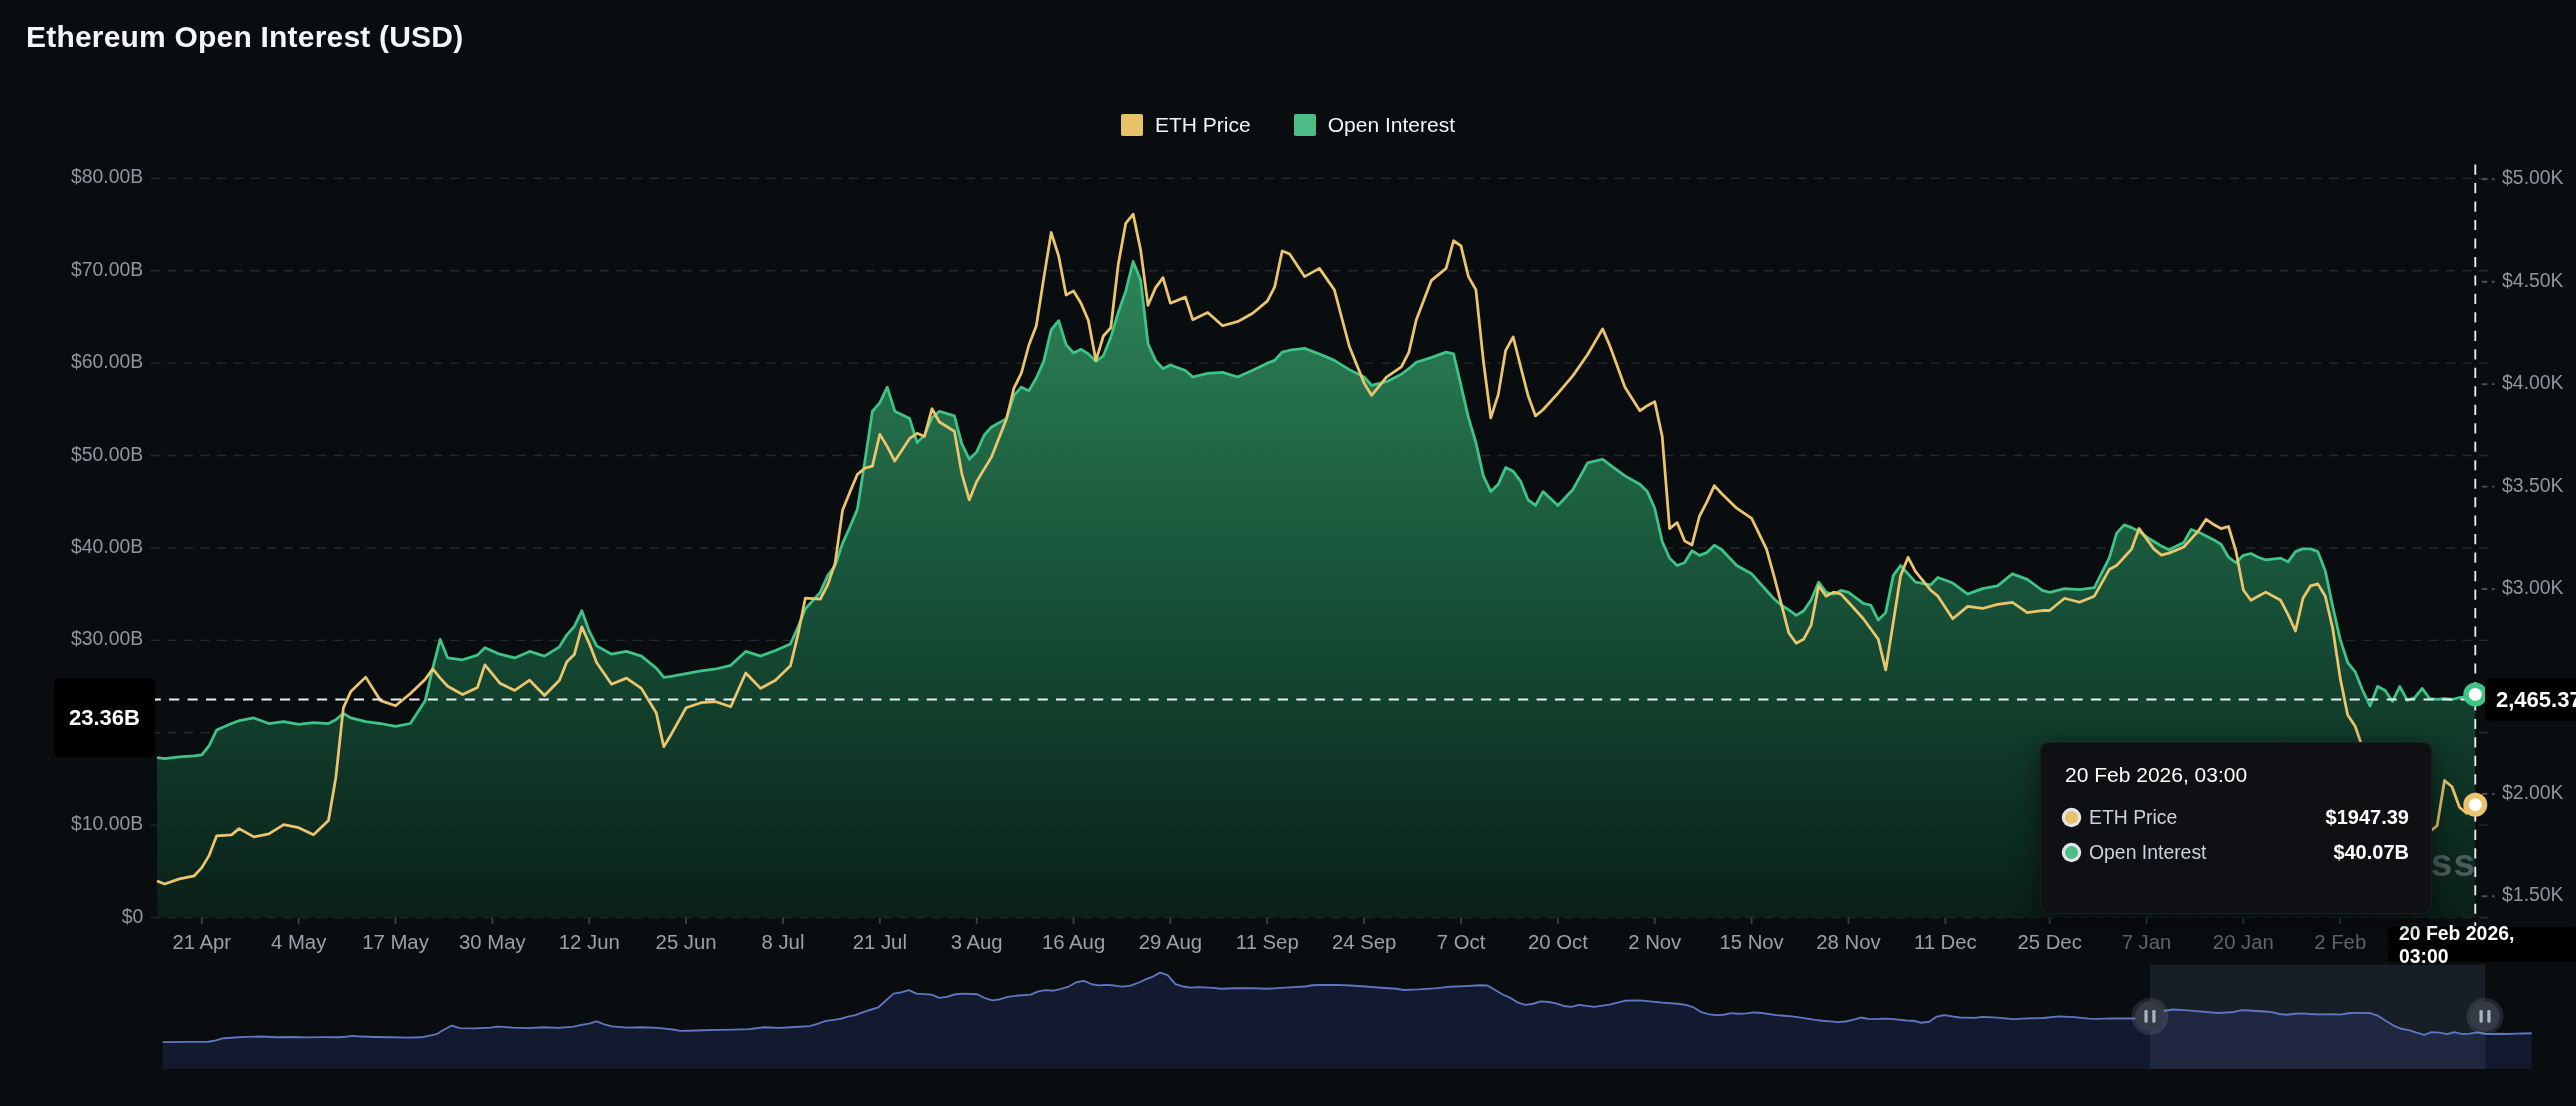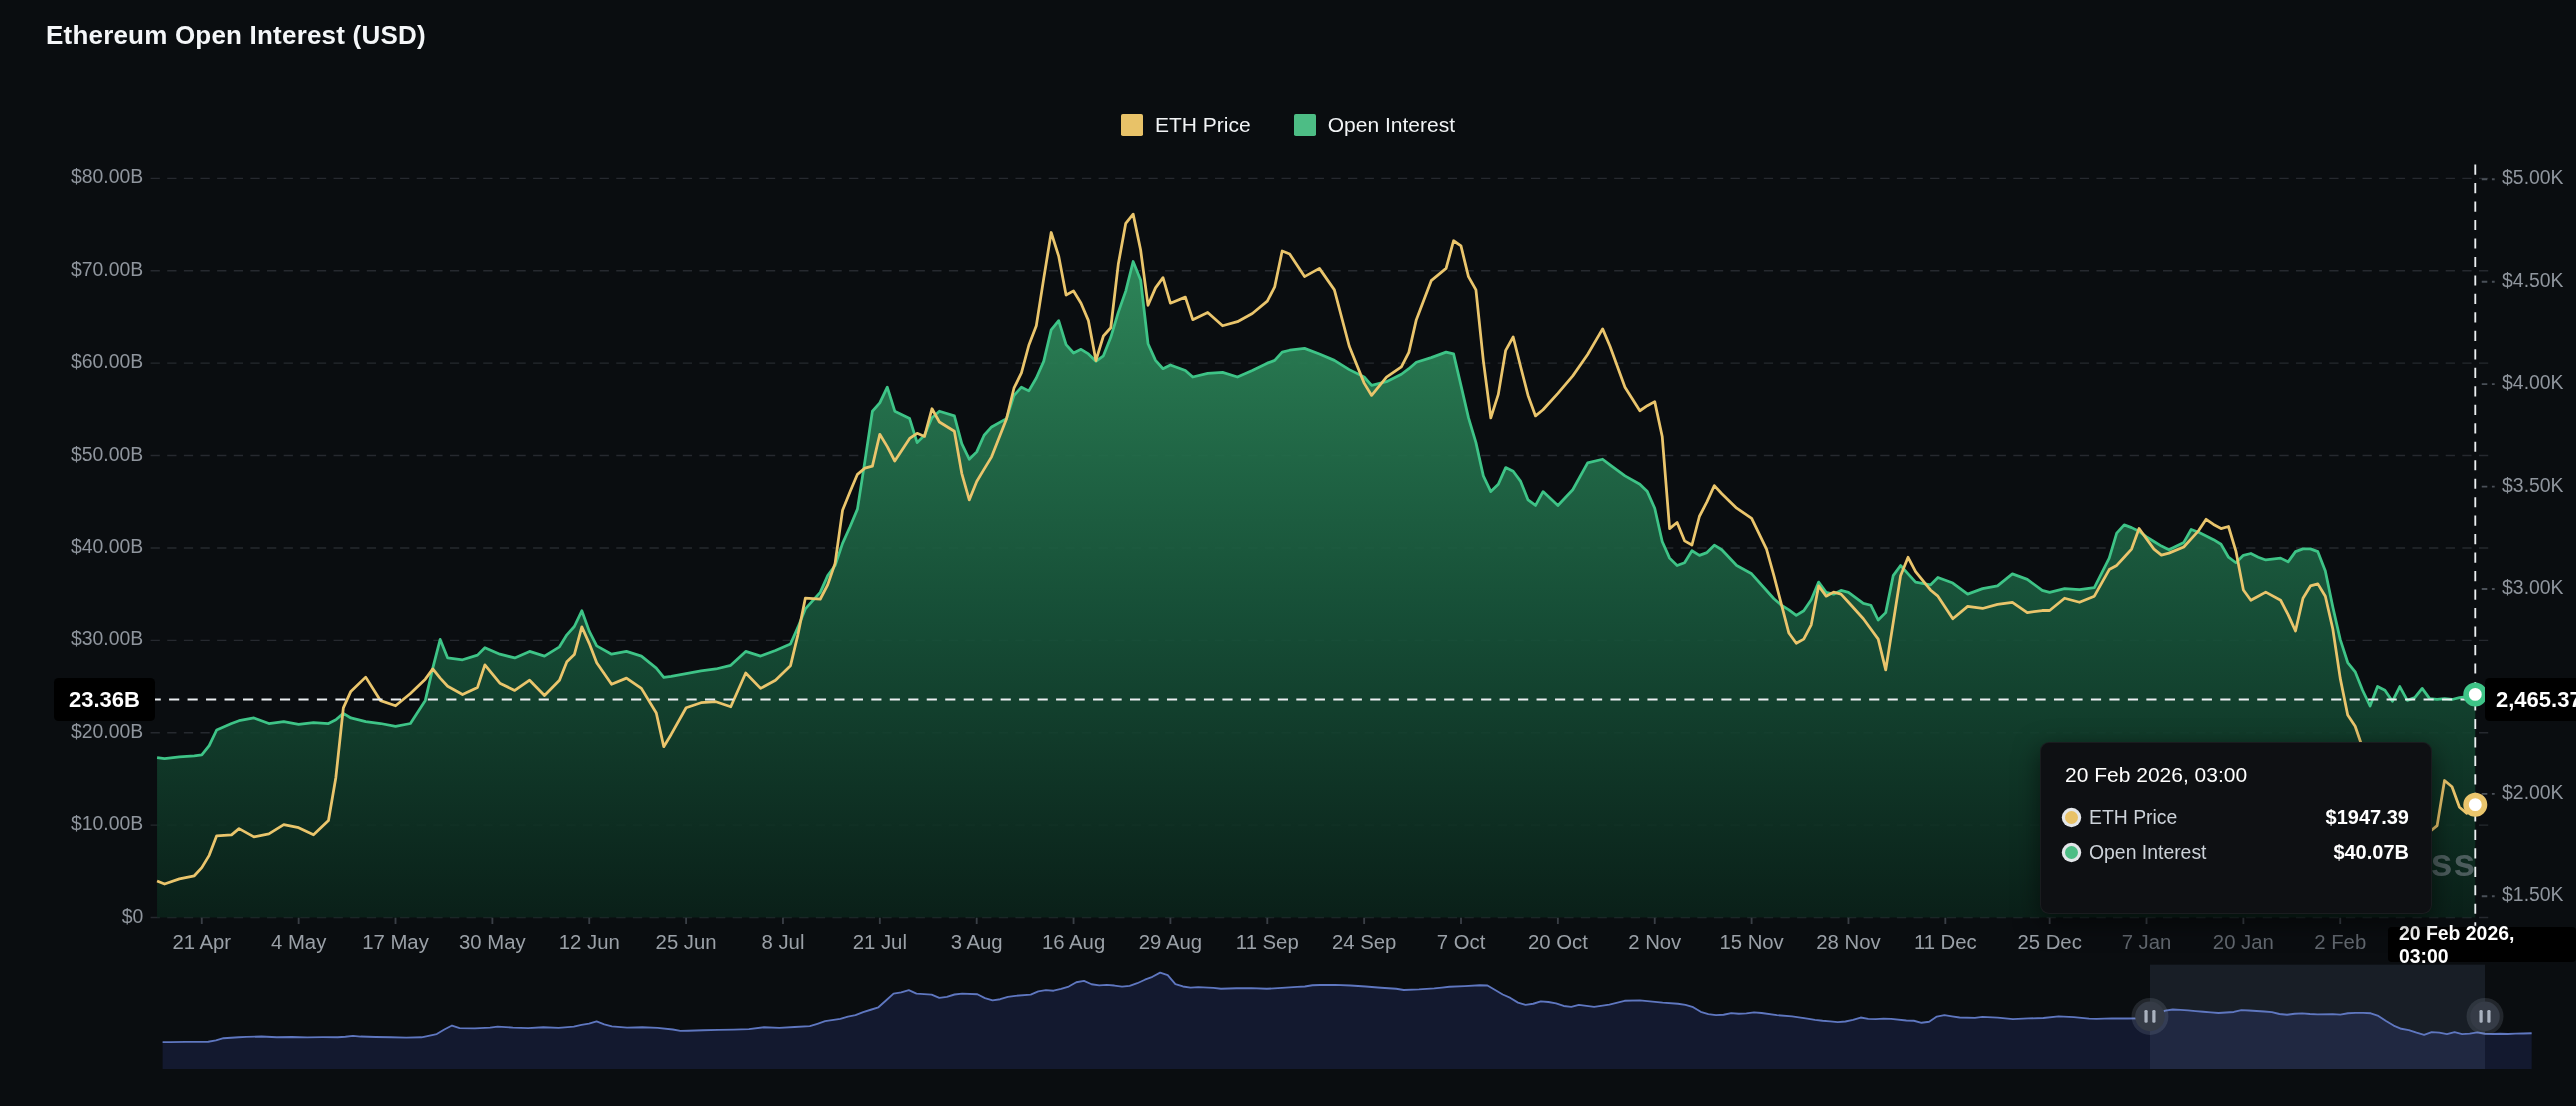--- a/index.html
+++ b/index.html
@@ -1,31 +1,31 @@
 <!DOCTYPE html>
 <html style="font-size:15px"><head>
 <meta charset="utf-8">
 <style>
   html,body{margin:0;padding:0;background:#0a0d10;overflow:hidden;}
   #stage{position:relative;width:2576px;height:1107px;background:#0a0d10;
          font-family:"Liberation Sans", sans-serif;}
-  .page-title{position:absolute;left:26px;top:20.3px;font-size:26px;font-weight:700;
-              color:#f4f6f8;letter-spacing:0.2px;margin-left:20px;}
+  .page-title{position:absolute;left:26px;top:20.3px;font-size:30px;font-weight:700;
+              color:#f4f6f8;letter-spacing:0.2px;}
   .legend{position:absolute;left:0;top:113px;width:2576px;display:flex;
           justify-content:center;gap:43px;}
   .legend-item{display:flex;align-items:center;gap:12px;cursor:pointer;}
   .legend-swatch{width:22px;height:22px;border-radius:1.8px;}
   .legend-label{color:#f2f4f6;font-size:21px;}
   svg{position:absolute;left:0;top:0;}
   #main-svg{z-index:1;}
   .watermark{position:absolute;left:2275px;top:841px;z-index:2;font-size:39px;
              font-weight:700;color:#828992;opacity:.55;letter-spacing:0.9px;}
   .badge{position:absolute;background:#000;color:#fff;font-weight:700;
          border-radius:4.6px;display:flex;align-items:center;justify-content:center;z-index:4;}
-  #badge-oi{left:54px;top:678px;height:43px;padding:0 15px;font-size:22px;}
+  #badge-oi{left:54px;top:678px;height:43px;padding:18px 15px;font-size:22px;}
   #badge-price{left:2485px;top:678px;height:43px;padding:0 11px;font-size:22px;}
   #badge-date{left:2388px;top:927px;height:35px;padding:0 11px;font-size:19.4px;border-radius:3.7px;}
   .tooltip{position:absolute;left:2040px;top:742px;width:392px;height:172px;z-index:5;
            background:#0e1013;border:0.9px solid rgba(255,255,255,.05);border-radius:9.2px;
            box-shadow:0 7.4px 26px rgba(0,0,0,.55);box-sizing:border-box;padding:20.3px 22px 0 24px;}
   .tooltip-title{color:#fff;font-size:21px;margin-bottom:18.5px;}
   .tooltip-row{display:flex;align-items:center;margin-bottom:12px;}
   .tooltip-dot{width:13px;height:13px;border-radius:50%;margin-right:11px;
                box-shadow:0 0 0 3.2px #e3e6e9;}
   .tooltip-label{color:#ccd2d9;font-size:19.4px;}

